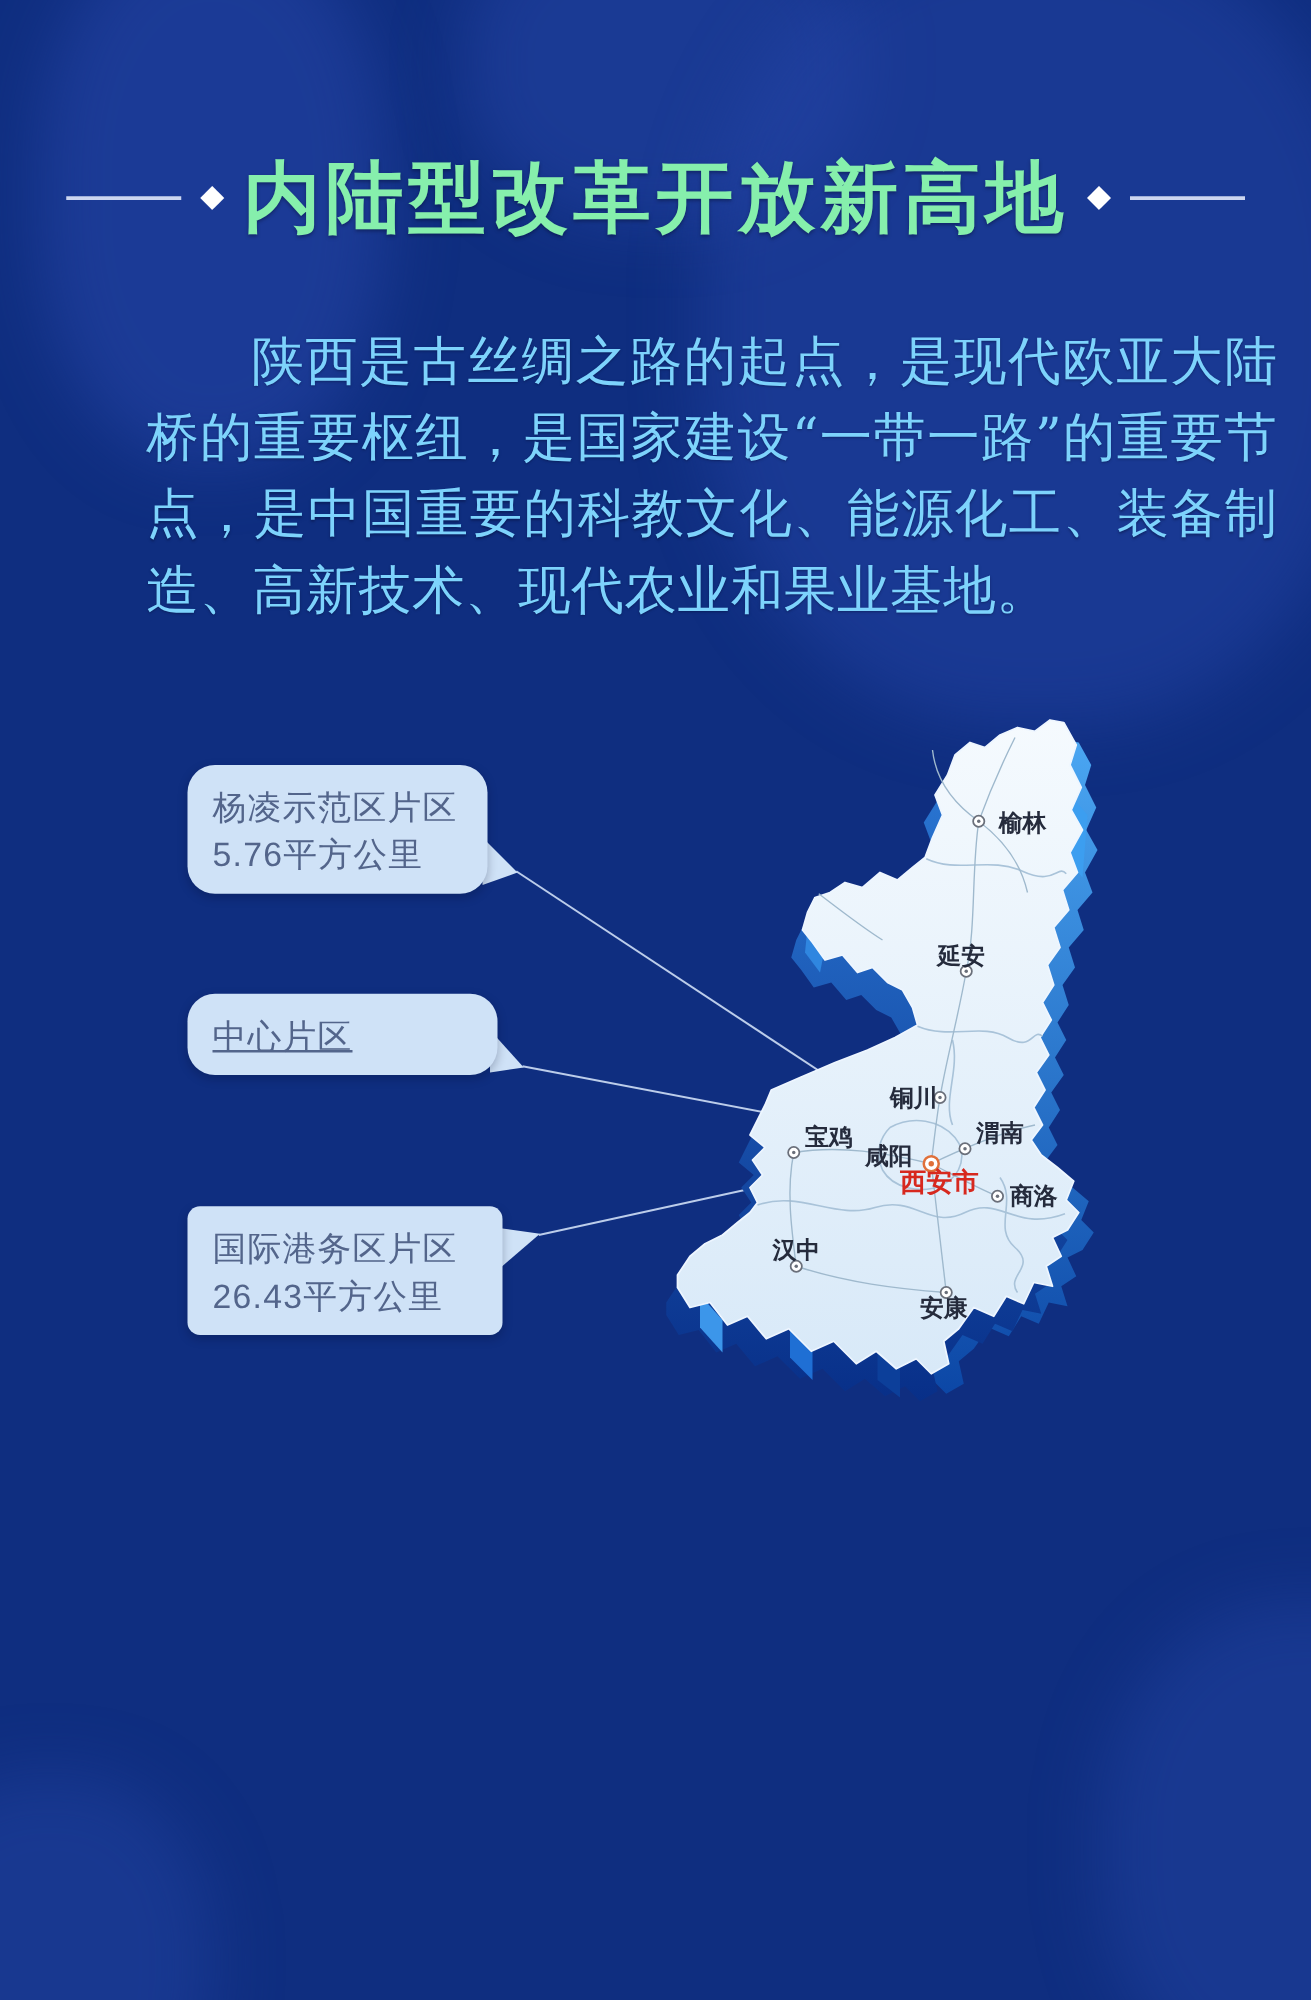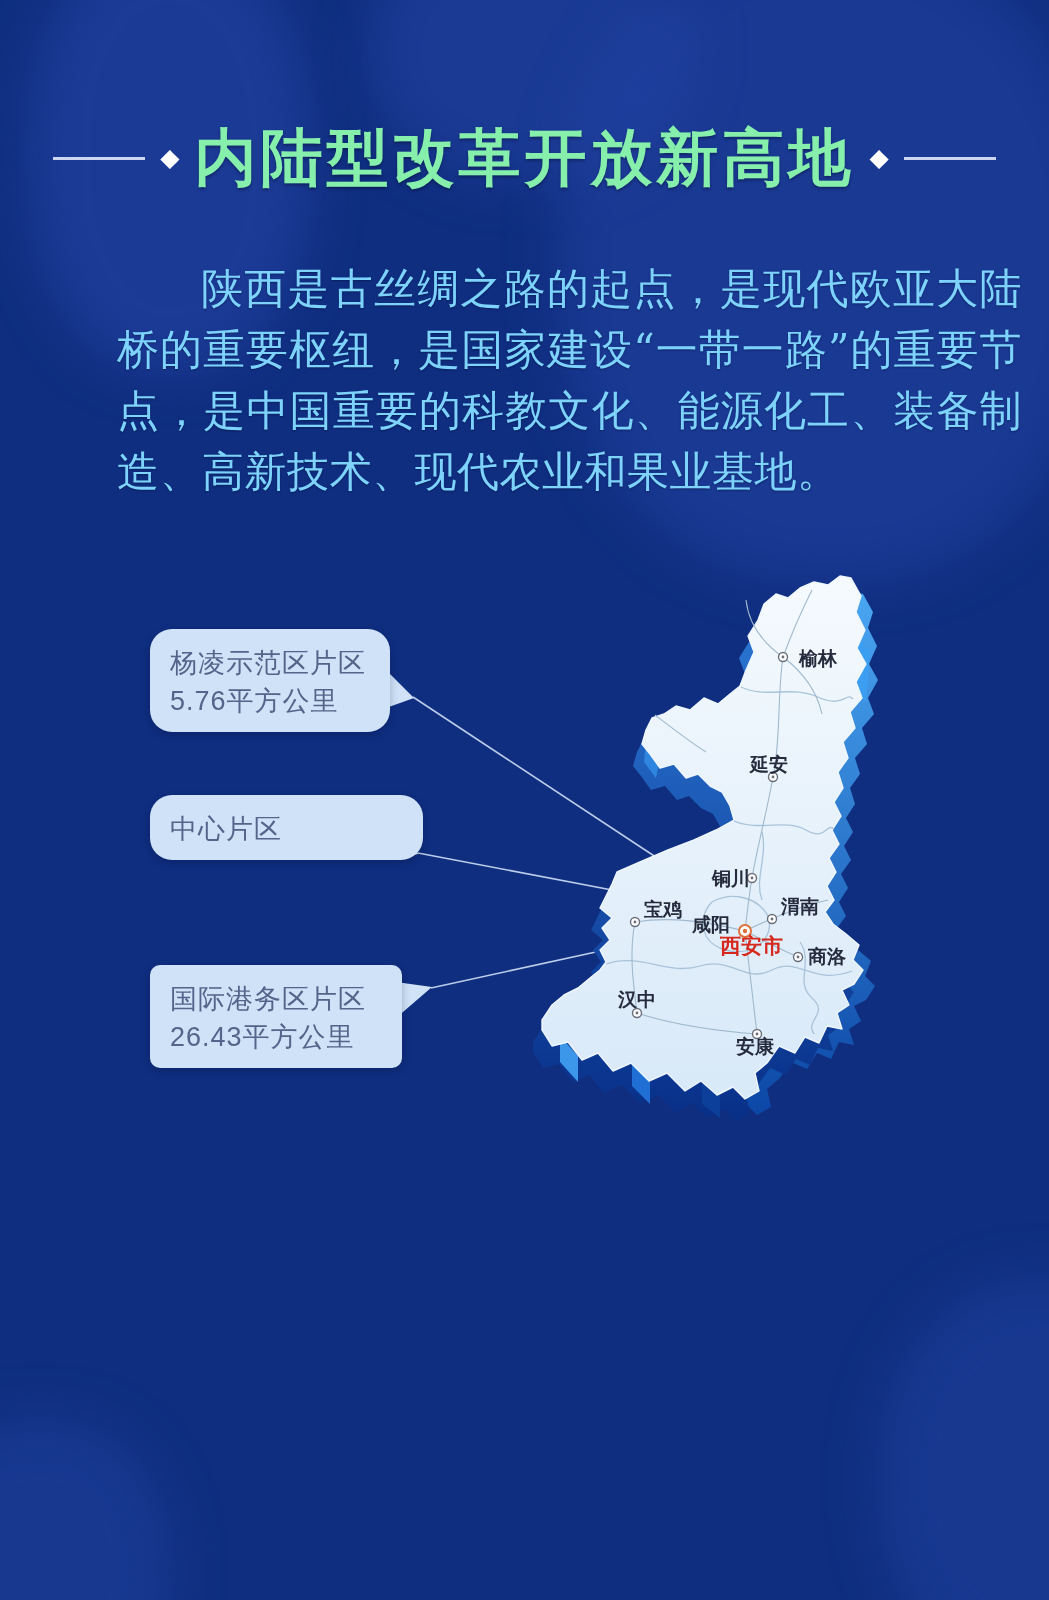--- a/index.html
+++ b/index.html
@@ -42,22 +42,22 @@
 
   .map-section { position:absolute; left:0; top:560px; width:1049px; height:580px; }
   .map-svg { position:absolute; left:0; top:0; width:100%; height:100%; }
 
   .callout {
     position:absolute; left:150px; background:#cfe2f7; border-radius:22px;
     padding:15px 20px 12px 20px; color:#53658b;
     font-size:27px; line-height:38px; letter-spacing:1px;
     box-shadow:0 3px 8px rgba(0,10,40,.25);
   }
-  .co1 { top:69px;  width:240px; }
-  .co2 { top:235px; width:273px; }
+  .co1 { top:52px;  width:240px; }
+  .co2 { top:235px; width:248px;text-decoration:underline; }
   .co3 { top:405px; width:252px;border-radius:10px; }
 
   .map-city-label { font-size:19px; font-weight:bold; fill:#252b3c; }
   .map-capital-label { font-size:21px; font-weight:bold; fill:#d7281e; }
 </style>
 </head>
 <body>
 
 <div class="page">
 

